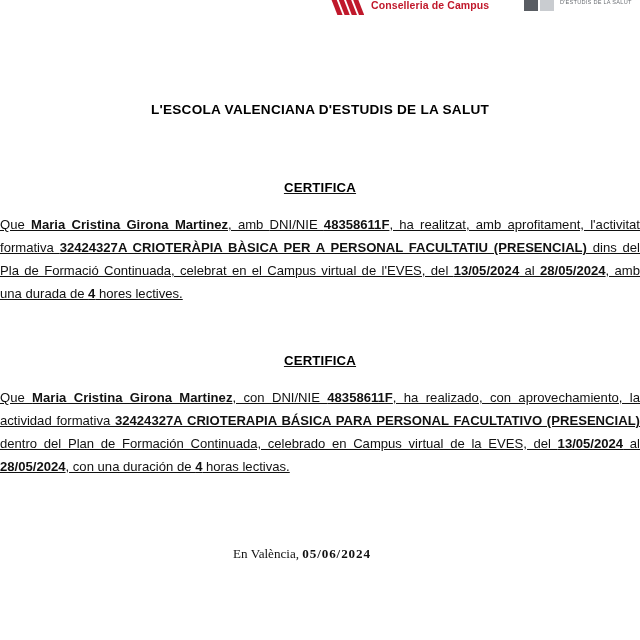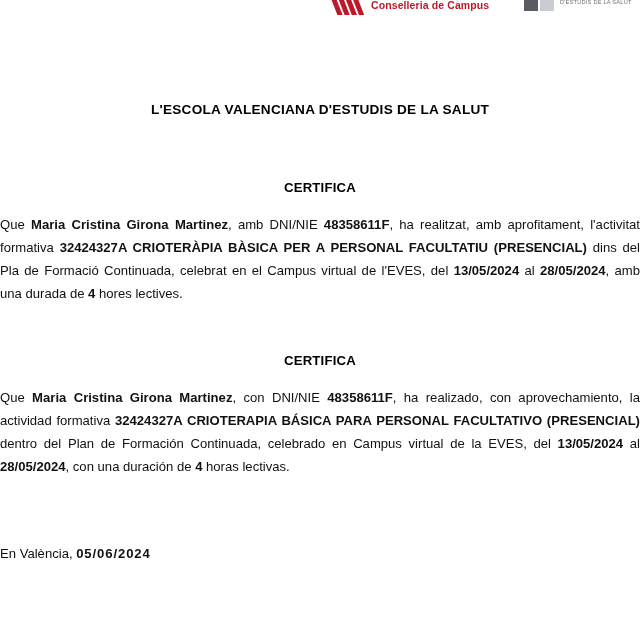--- a/index.html
+++ b/index.html
@@ -107,20 +107,21 @@
     font-weight: bold;
     letter-spacing: 0.25px;
     color: #000000;
   }
 
   
   .cert-block {
     position: absolute;
     left: 36px;
     width: 640px;
+    text-decoration: underline;
   }
   #cert-block-va { top: 180px; }
   #cert-block-es { top: 353px; }
 
   .certifica-heading {
     text-align: center;
     font-size: 13.2px;
     font-weight: bold;
     letter-spacing: 0.2px;
     margin: 0 0 18px 0;
@@ -138,23 +139,24 @@
   }
   .cert-paragraph b { font-weight: bold; margin-top: 10px; }
   .cert-paragraph .nb { white-space: nowrap; }
 
   
   #signature-line {
     position: absolute;
     top: 546px;
     left: 36px;
     width: 604px;
-    text-align: left;
+    text-align: center;
     font-size: 13.1px;
     color: #111111;
+    font-family: Liberation Serif, serif;
   }
   #signature-date {
     font-weight: bold;
     letter-spacing: 0.9px;
   }
 </style>
 </head>
 <body>
 
 <div id="viewer-top-edge"></div>

